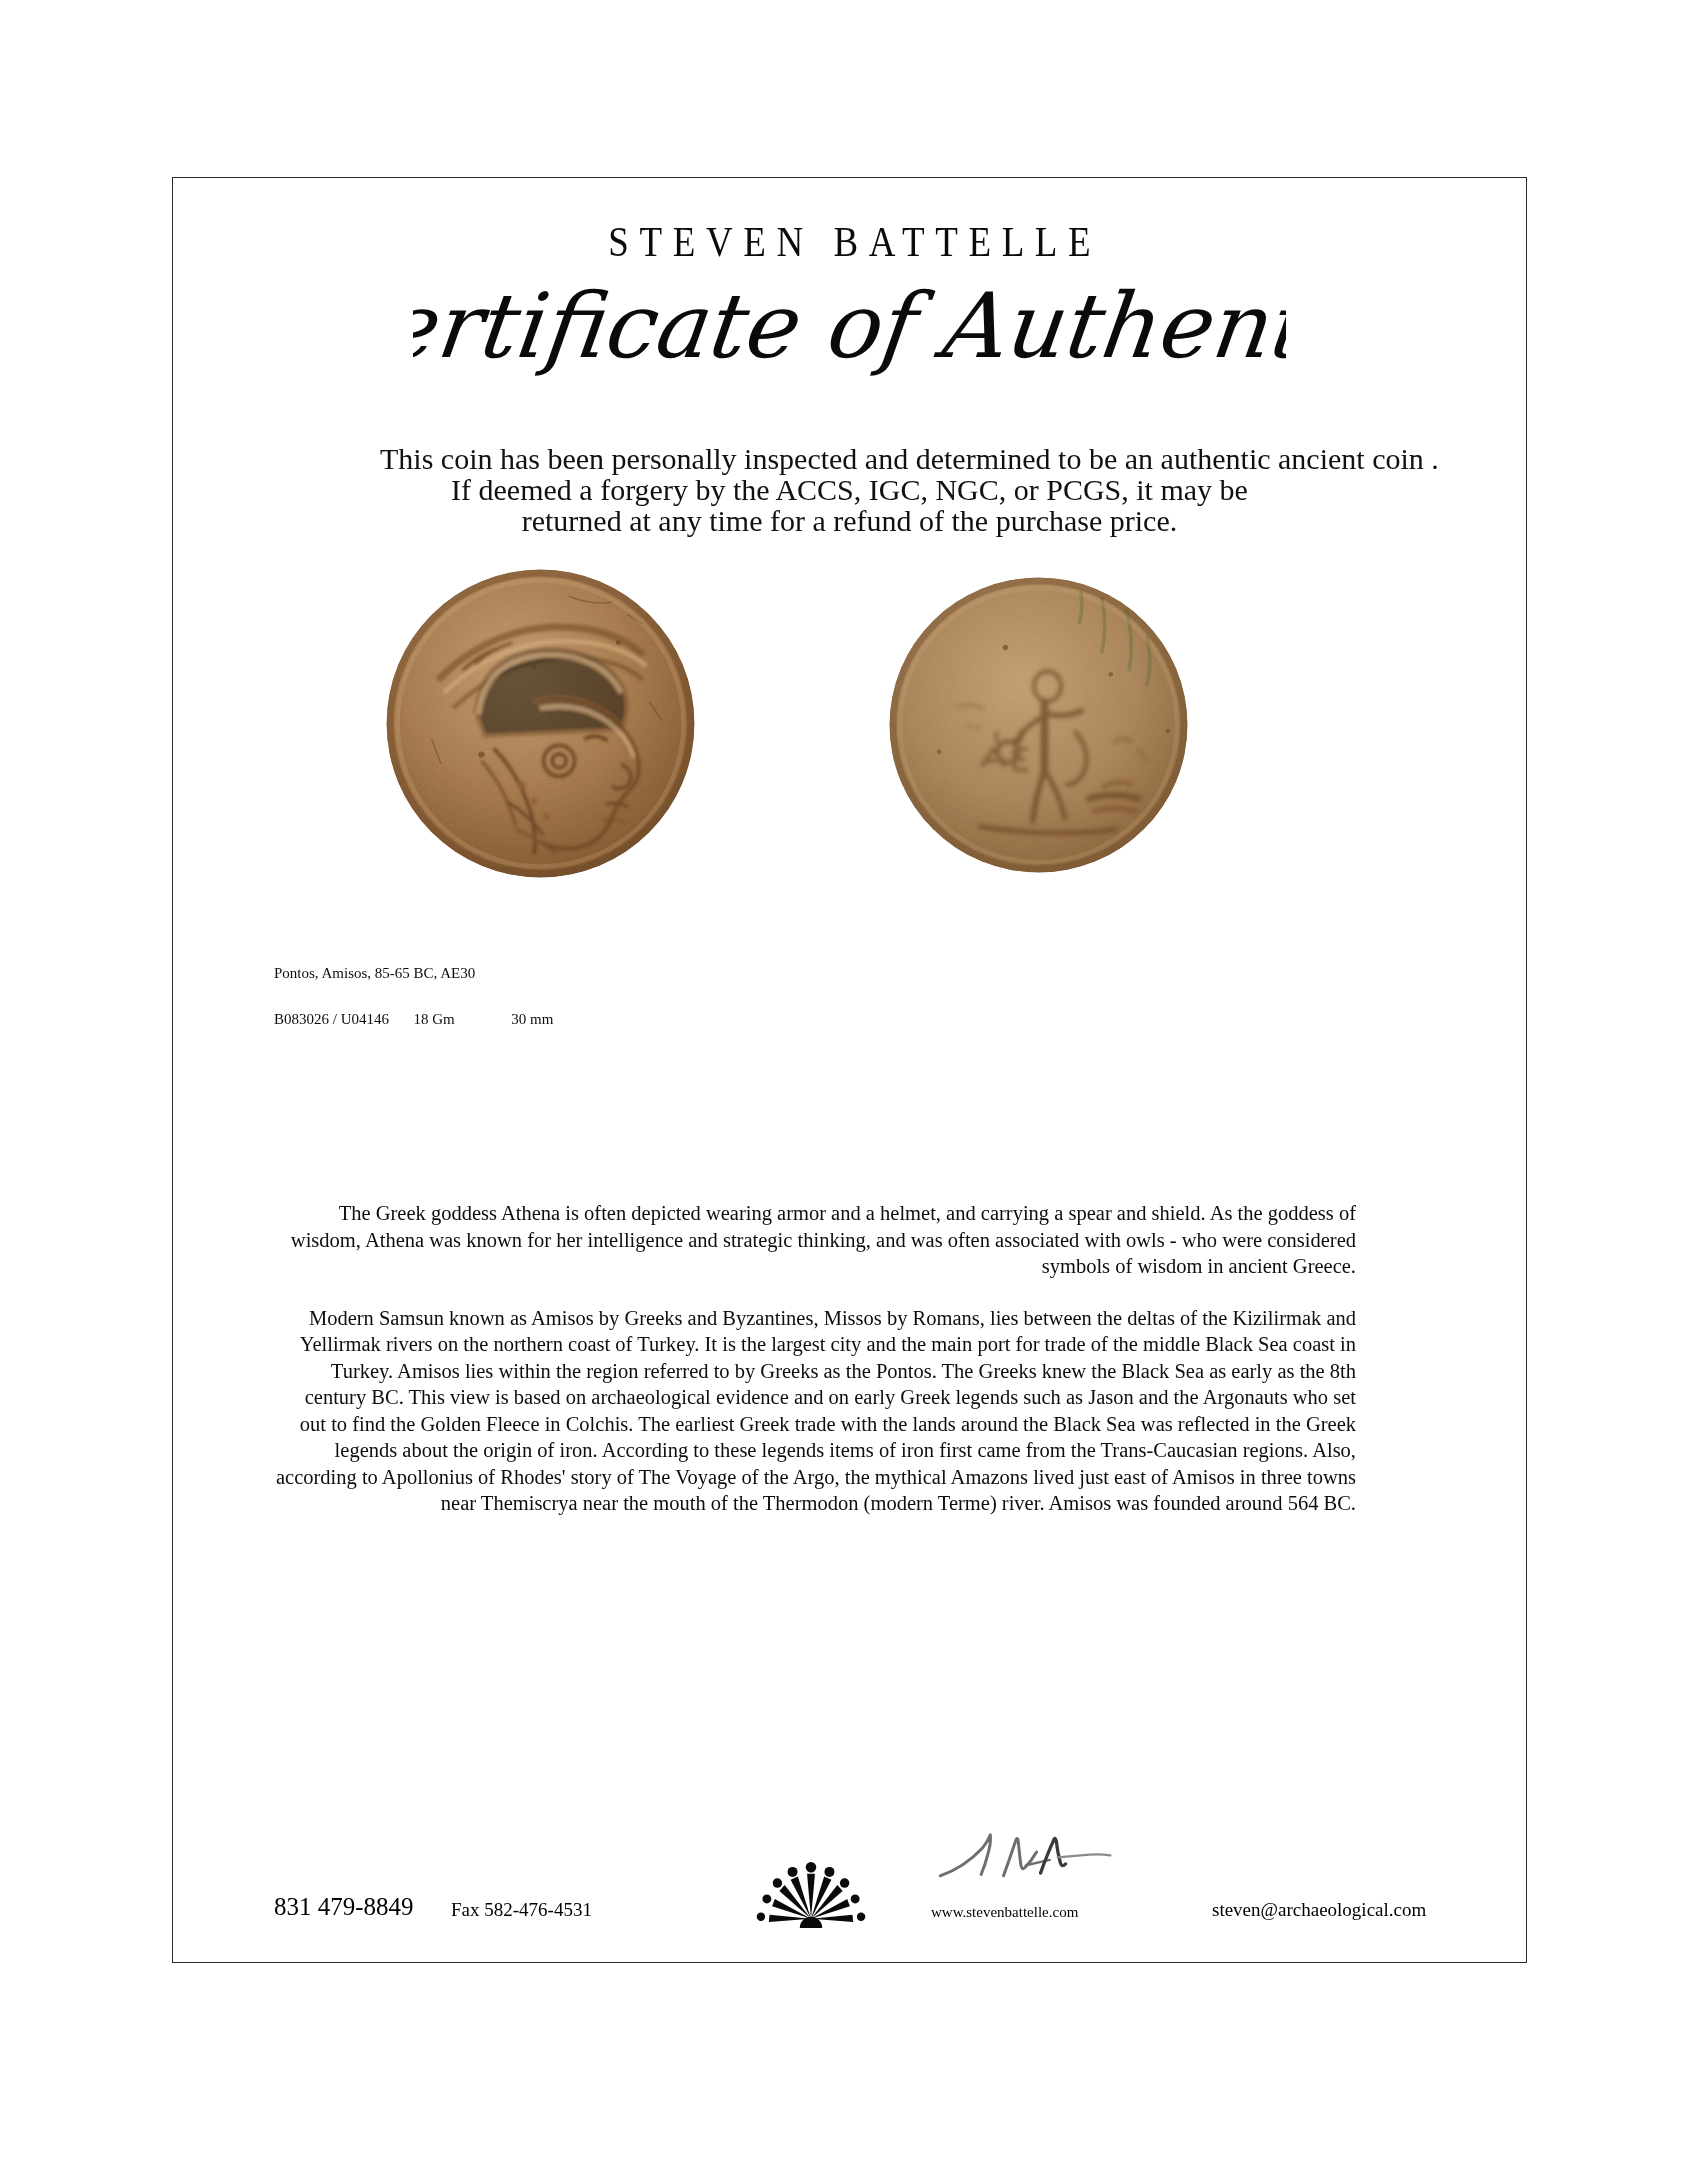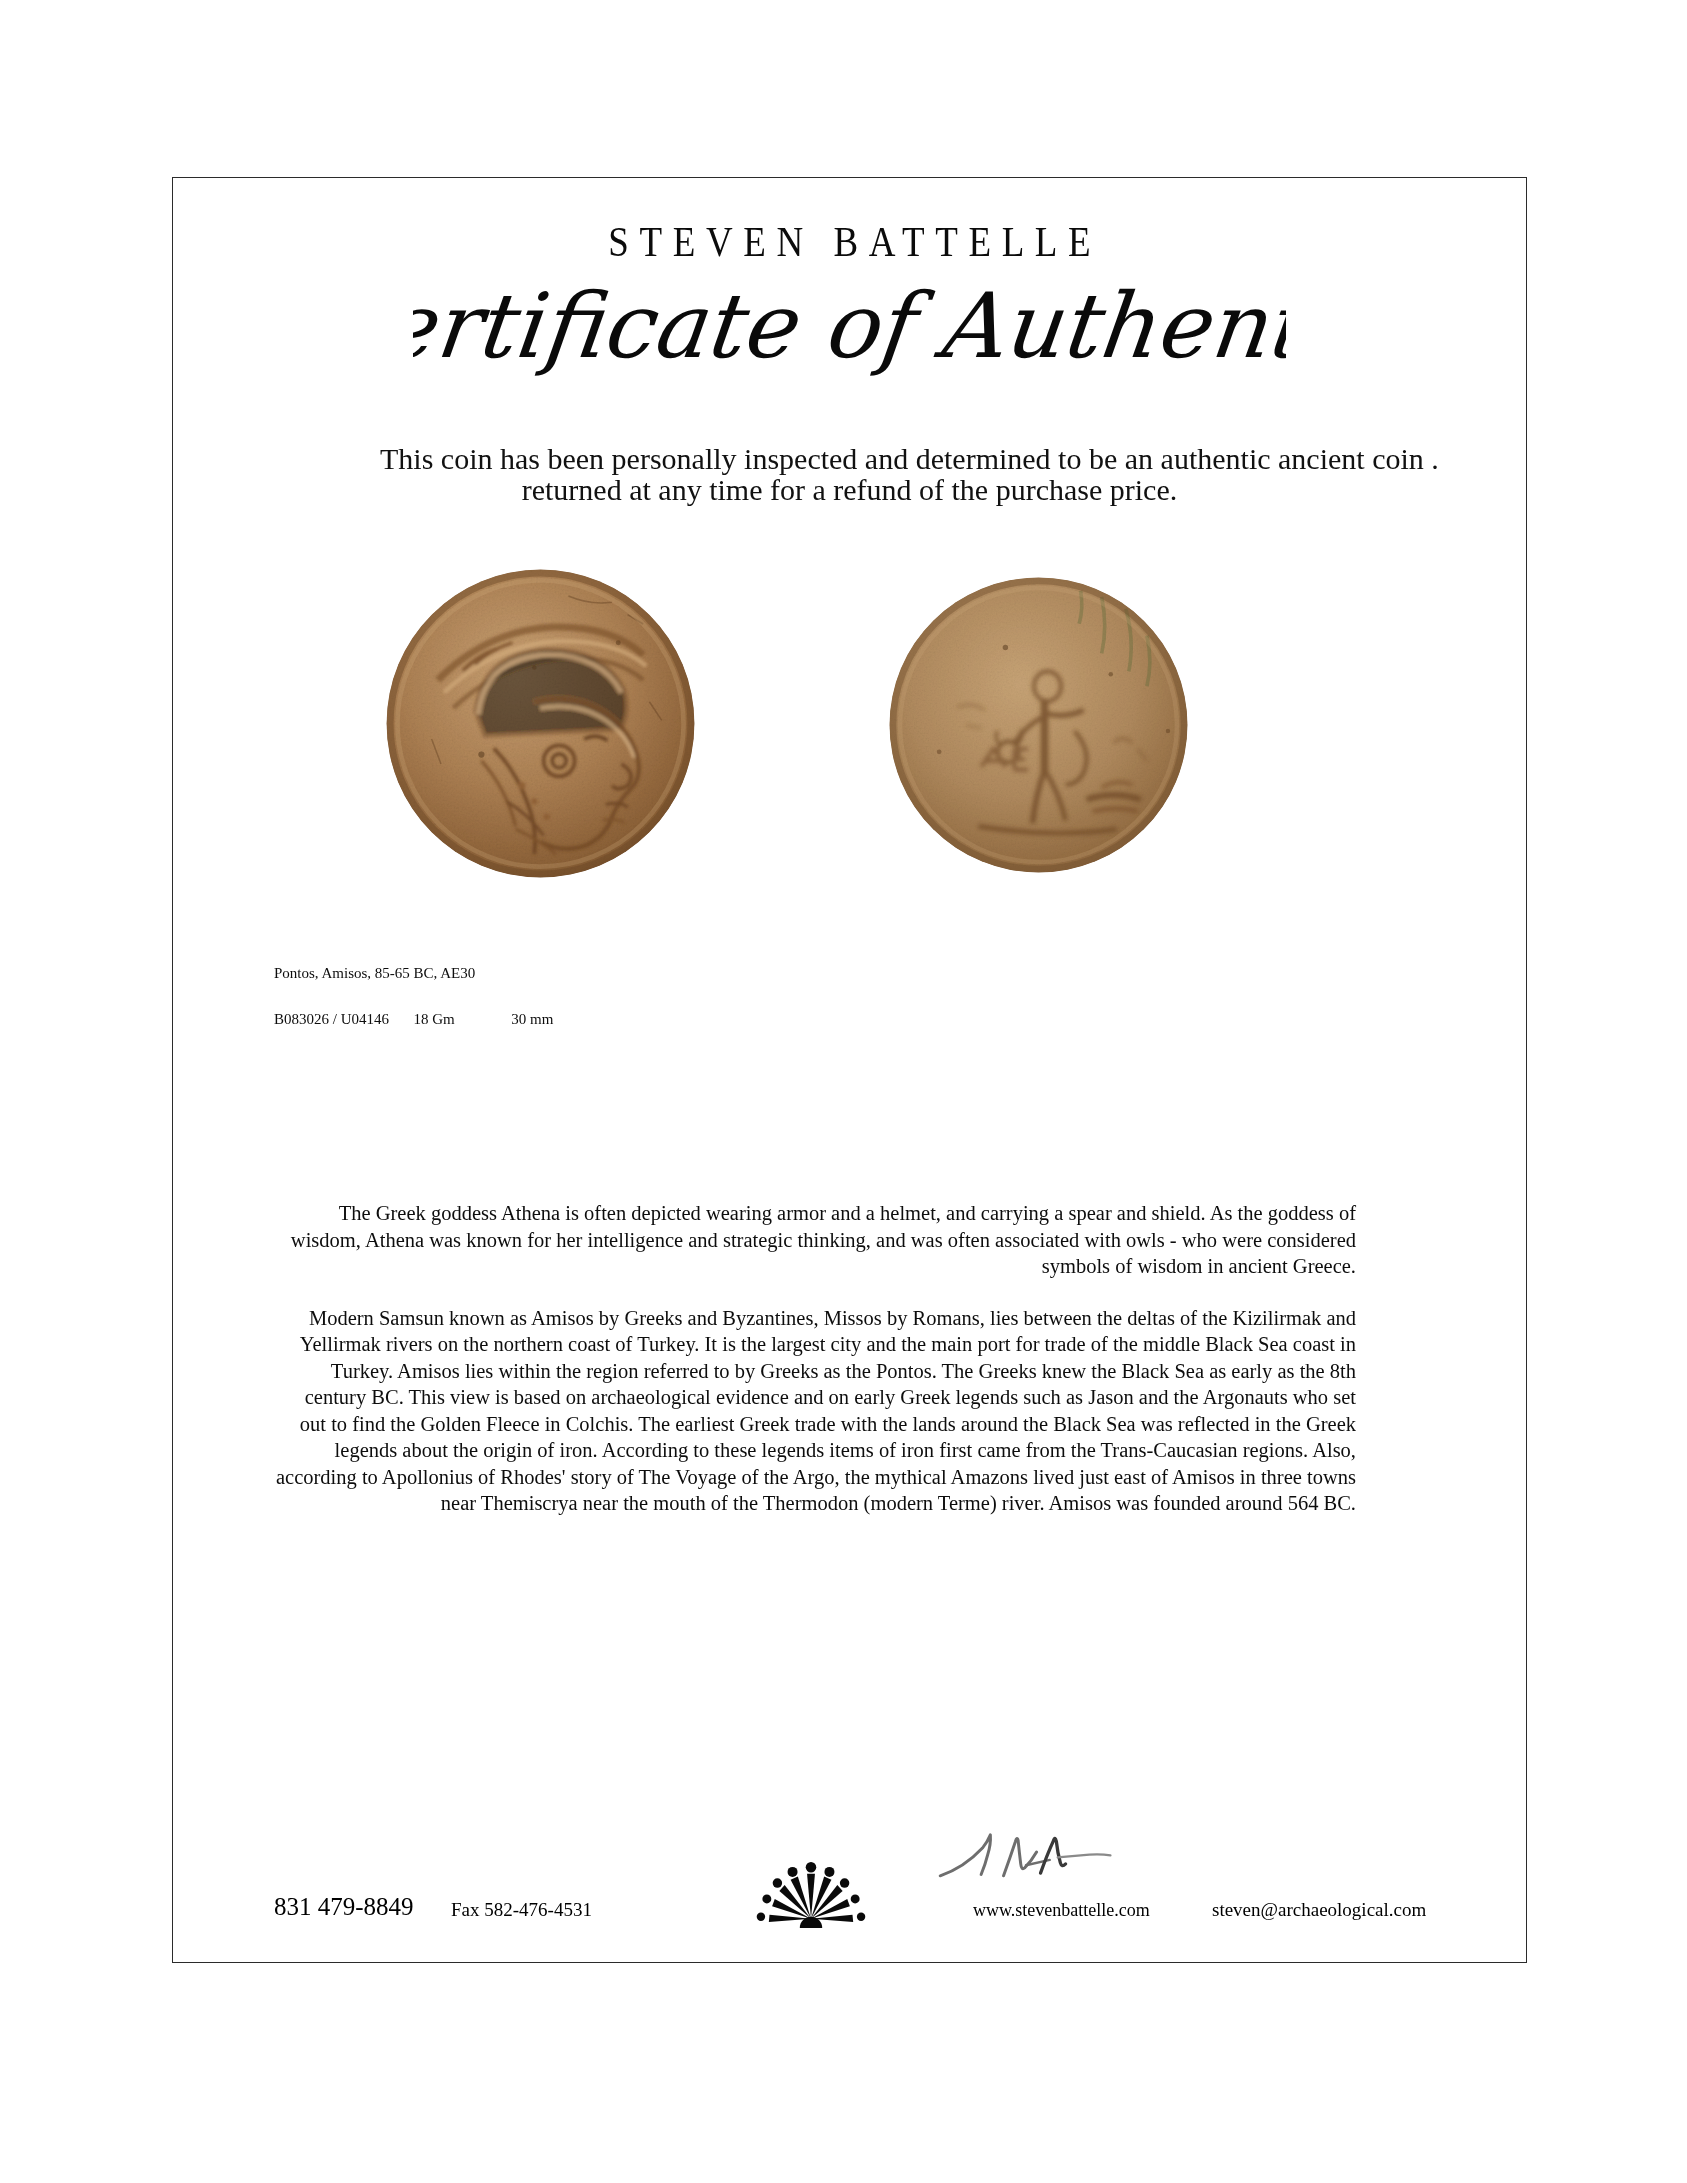--- a/index.html
+++ b/index.html
@@ -159,23 +159,23 @@
   .footer-signature {
     position: absolute;
     left: 754px;
     bottom: 49px;
     width: 198px;
     height: 64px;
   }
   .footer-signature svg { display: block; width: 100%; height: 100%; }
   .footer-web {
     position: absolute;
-    left: 800px;
+    left: 758px;
     bottom: 16px;
-    font-size: 18px;
+    font-size: 15px;
     white-space: nowrap;
   }
   .footer-email {
     position: absolute;
     left: 1039px;
     bottom: 16px;
     font-size: 19px;
     white-space: nowrap;
   }
 </style>
@@ -187,20 +187,21 @@
   <div class="brand-name">STEVEN BATTELLE</div>
 
   <div class="script-title">
     <svg width="873" height="132" viewBox="0 0 1320 200" aria-hidden="true">
       <text x="660" y="142" text-anchor="middle" font-family="'DejaVu Serif','Liberation Serif',serif" font-size="136" font-style="italic" fill="#0a0a0a" transform="skewX(-9) translate(108,0)">Certificate of Authenticity</text>
     </svg>
   </div>
 
   <div class="statement">
     <div>This coin has been personally inspected and determined to be an authentic ancient coin .</div>
+    <div>If deemed a forgery by the ACCS, IGC, NGC, or PCGS, it may be</div>
     <div>returned at any time for a refund of the purchase price.</div>
   </div>
 
   <div class="coins">
 
     <div class="coin coin-obverse">
       <svg viewBox="0 0 200 200" preserveAspectRatio="none" aria-hidden="true">
         <defs>
           <radialGradient id="obvField" cx="42%" cy="34%" r="76%">
             <stop offset="0%" stop-color="#c9a173"></stop>

